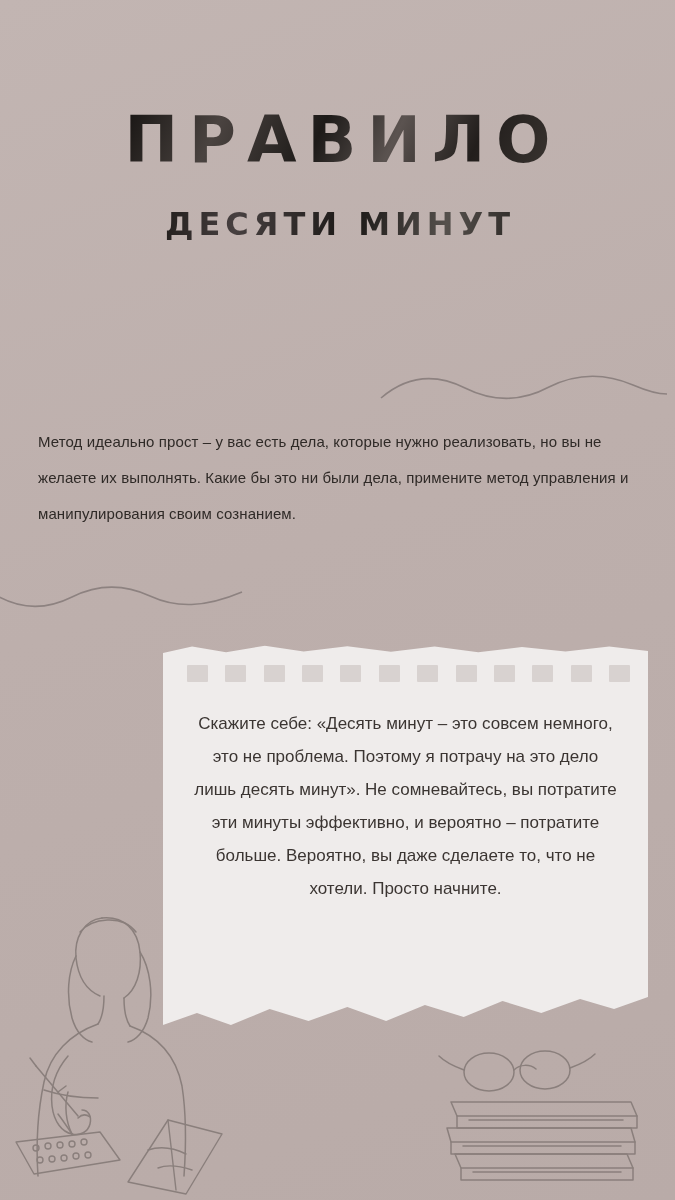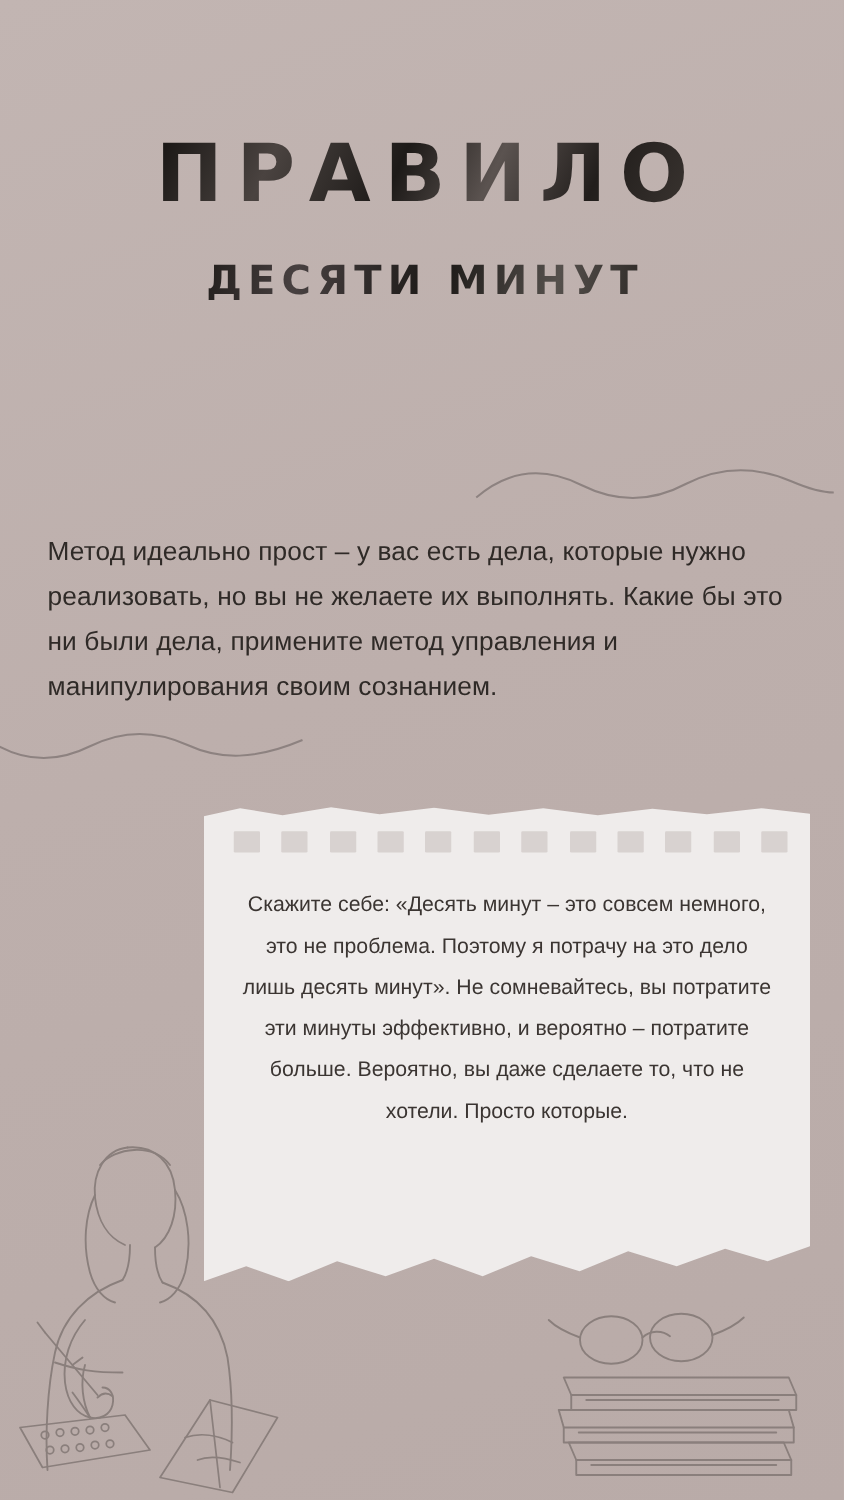--- a/index.html
+++ b/index.html
@@ -82,21 +82,21 @@
     stroke: #8d8280;
     stroke-width: 1.6;
   }
 
   
   .intro {
     position: absolute;
     top: 424px;
     left: 38px;
     width: 600px;
-    font-size: 21px;
+    font-size: 15px;
     line-height: 36px;
     color: #2f2a27;
     letter-spacing: 0.1px;
   }
 
   
   .note {
     position: absolute;
     top: 645px;
     left: 163px;
@@ -218,21 +218,21 @@
       <span></span>
       <span></span>
       <span></span>
       <span></span>
       <span></span>
       <span></span>
       <span></span>
       <span></span>
       <span></span>
     </div>
-    <div class="note-text">Скажите себе: «Десять минут – это совсем немного, это не проблема. Поэтому я потрачу на это дело лишь десять минут». Не сомневайтесь, вы потратите эти минуты эффективно, и вероятно – потратите больше. Вероятно, вы даже сделаете то, что не хотели. Просто которые.</div>
+    <div class="note-text">Скажите себе: «Десять минут – это совсем немного, это не проблема. Поэтому я потрачу на это дело лишь десять минут». Не сомневайтесь, вы потратите эти минуты эффективно, и вероятно – потратите больше. Вероятно, вы даже сделаете то, что не хотели. Просто начните.</div>
   </div>
 
   <svg class="woman" viewBox="0 0 250 320">
 
     <path d="M96 58 C 78 60, 68 78, 70 98 C 72 116, 80 130, 94 136"></path>
     <path d="M96 58 C 118 56, 132 70, 134 92 C 136 112, 130 130, 118 138"></path>
 
     <path d="M70 96 C 62 112, 60 136, 66 158 C 70 172, 78 180, 86 182"></path>
     <path d="M134 92 C 144 108, 148 134, 142 158 C 138 172, 130 180, 122 182"></path>
     <path d="M74 72 C 86 58, 116 54, 130 72"></path>

